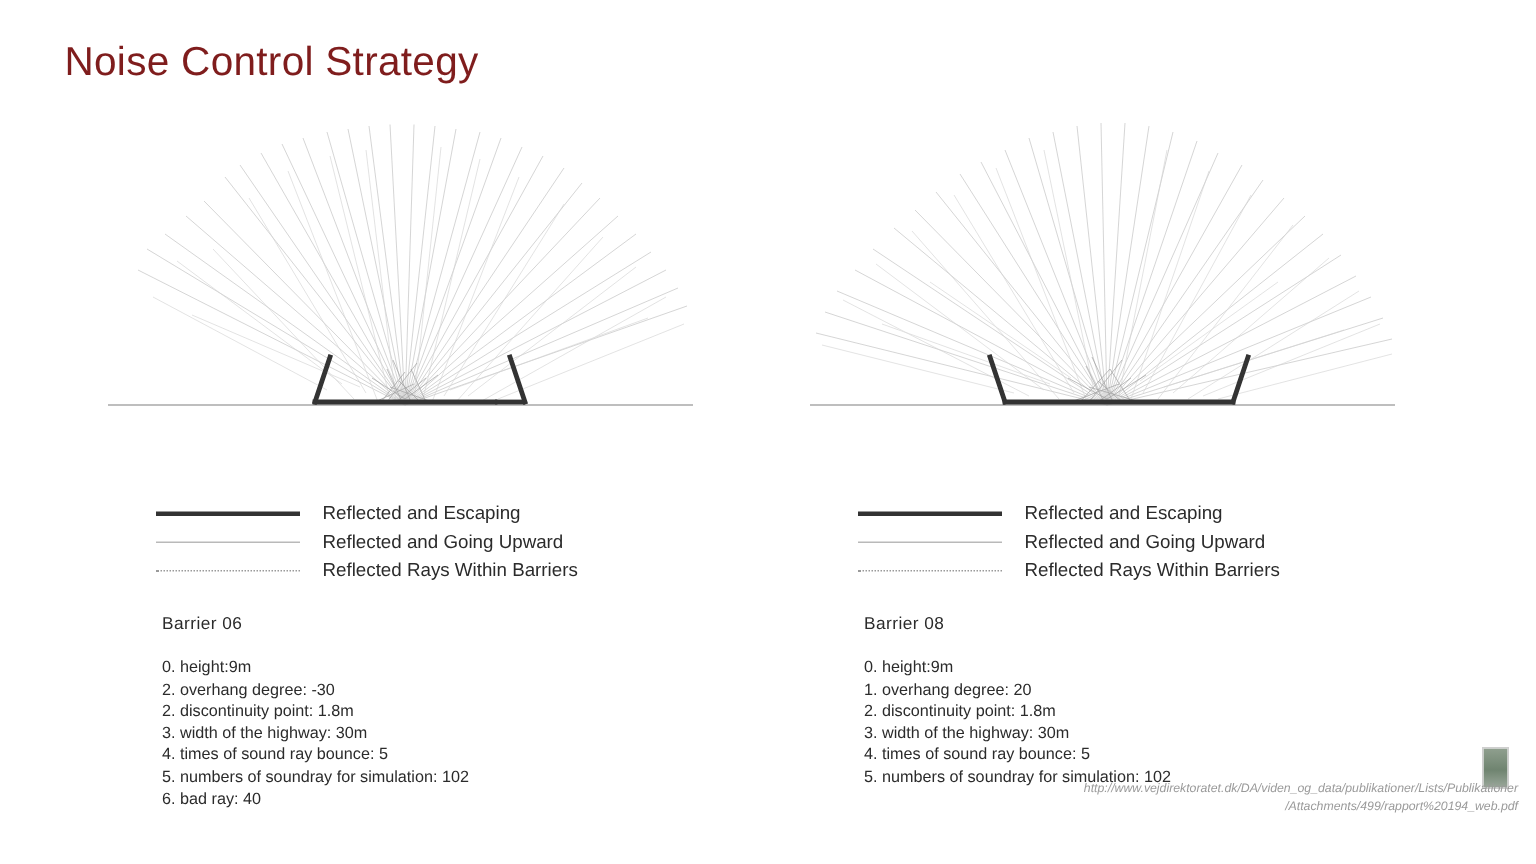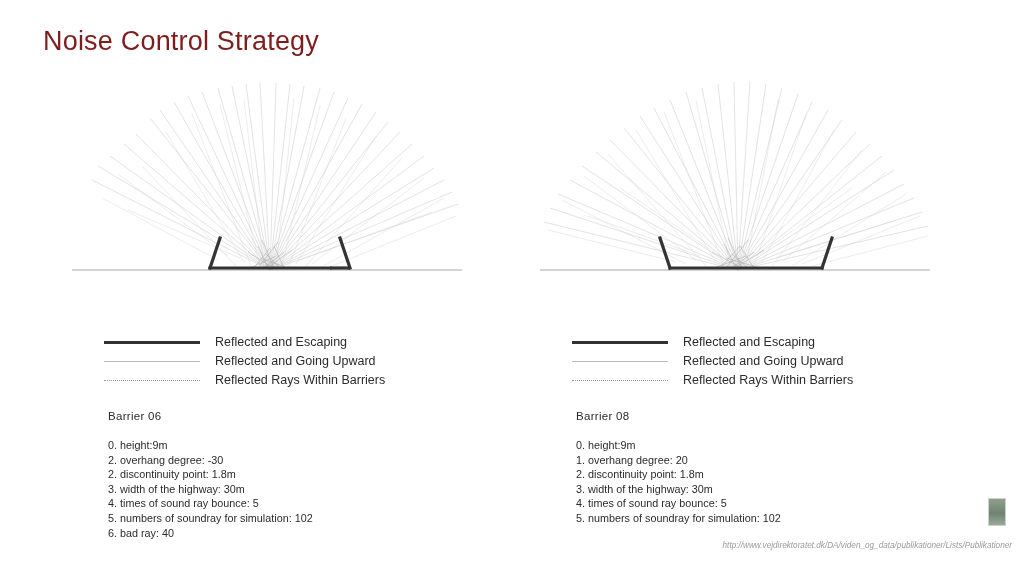--- a/index.html
+++ b/index.html
@@ -359,15 +359,16 @@
         <div>4. times of sound ray bounce: 5</div>
         <div>5. numbers of soundray for simulation: 102</div>
       </div>
     </div>
   </div>
 
   <div class="thumb"></div>
 
   <div class="footer">
     <div>http://www.vejdirektoratet.dk/DA/viden_og_data/publikationer/Lists/Publikationer</div>
+    <div class="line2">/Attachments/499/rapport%20194_web.pdf</div>
   </div>
 
 </div>
 
 </body></html>

